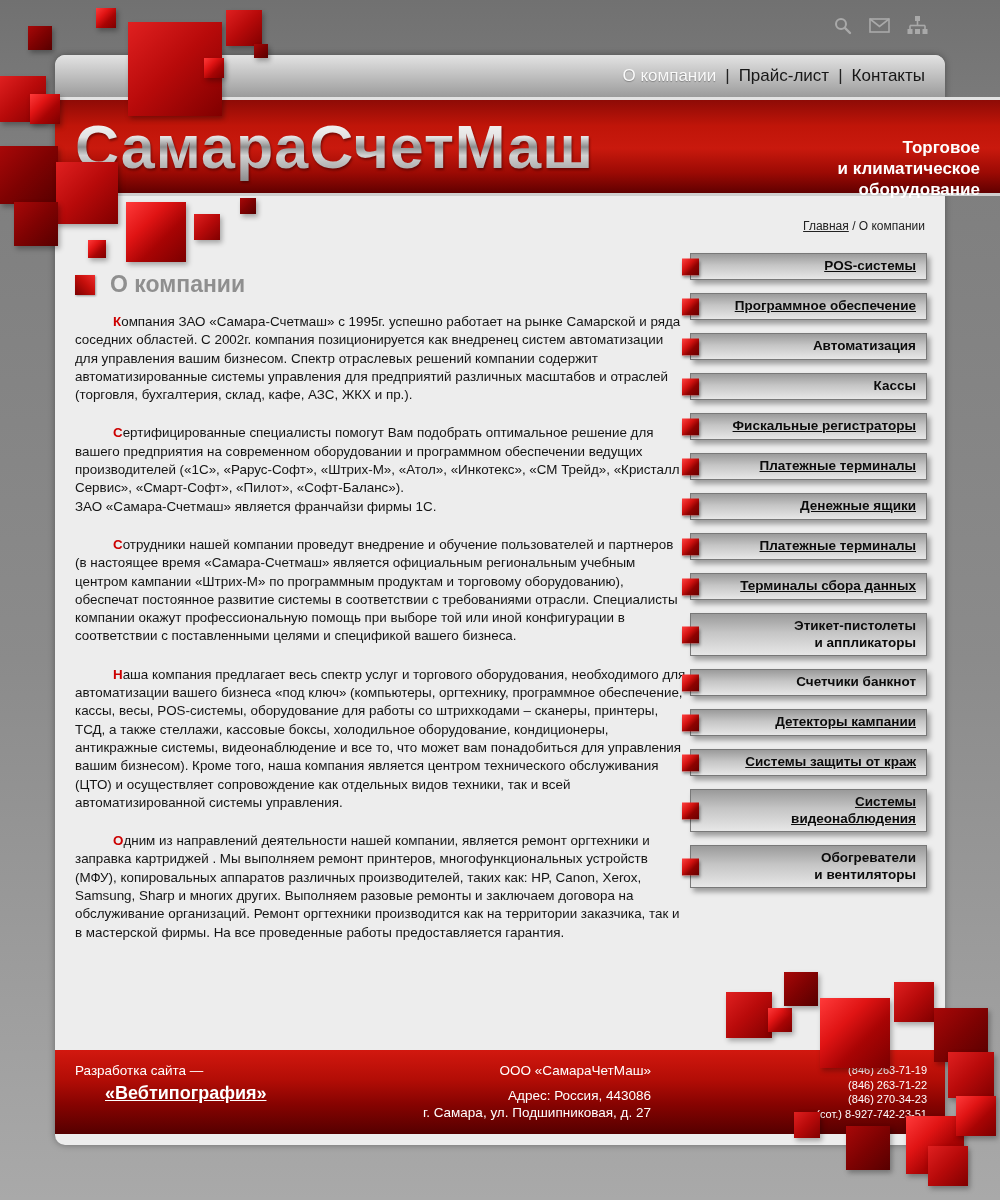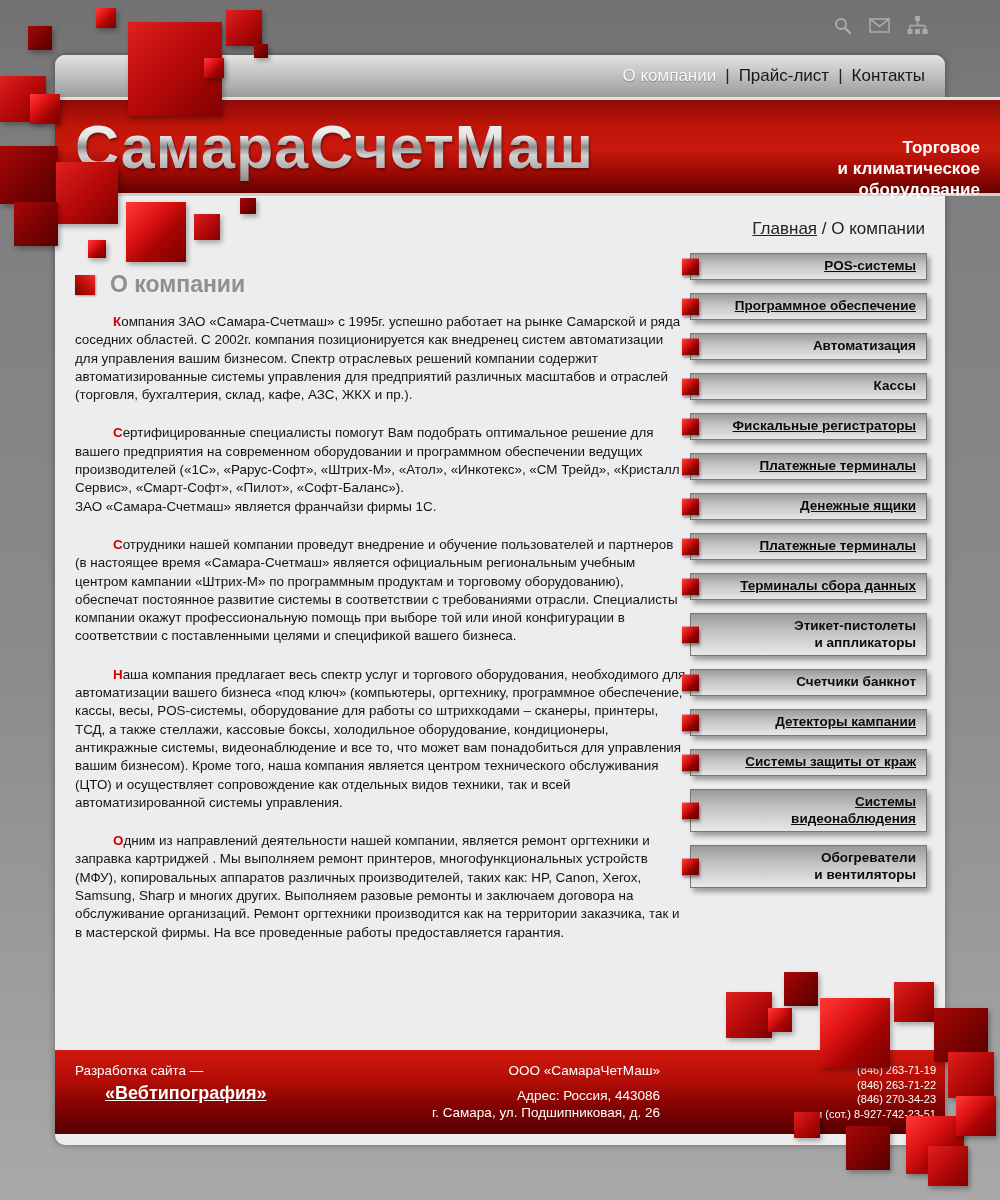--- a/index.html
+++ b/index.html
@@ -33,21 +33,21 @@
     border-top:3px solid #e2e2e2;border-bottom:3px solid #cfcfcf;box-sizing:border-box;}
   .logo{position:absolute;left:20px;top:12px;font-size:61px;font-weight:bold;letter-spacing:1px;z-index:6;
     background:linear-gradient(180deg,#ffffff 0%,#e3e3e3 36%,#8d8d8d 50%,#d2d2d2 62%,#8a8a8a 100%);
     -webkit-background-clip:text;background-clip:text;color:transparent;
     filter:drop-shadow(1px 2px 1px rgba(60,0,0,.55));cursor:pointer;}
   .tagline{position:absolute;right:20px;top:37px;text-align:right;color:#ffffff;font-weight:bold;
     font-size:17px;line-height:21px;white-space:pre-line;z-index:6;}
 
   
   .breadcrumb{position:absolute;top:219px;left:580px;width:345px;text-align:right;
-    font-size:17px;color:#222;z-index:6;}
+    font-size:12px;color:#222;z-index:6;}
   .bc-home{color:#222;text-decoration:underline;cursor:pointer;}
 
   
   .heading{position:absolute;left:75px;top:271px;display:flex;align-items:center;gap:15px;z-index:6;}
   .hsq{width:20px;height:20px;background:linear-gradient(225deg,#ee2c2c 0%,#c50f0b 45%,#7b0000 100%);
     box-shadow:1px 1px 2px rgba(0,0,0,.35);}
   .heading h1{margin:0;font-size:23px;font-weight:bold;color:#8f8f8f;}
 
   
   .content{position:absolute;left:75px;top:313px;width:612px;z-index:6;
@@ -66,21 +66,21 @@
   .sbtn .lbl{white-space:pre-line;line-height:16.5px;text-align:right;}
   .sbtn.u .lbl{text-decoration:underline;}
   .cube-ic{position:absolute;left:-9px;top:50%;transform:translateY(-50%);width:17px;height:17px;
     background:linear-gradient(135deg,#ff4040 0%,#d31210 38%,#8e0201 62%,#660000 100%);
     box-shadow:1px 2px 3px rgba(0,0,0,.45);}
 
   
   .footer{position:absolute;left:55px;top:1050px;width:890px;height:84px;z-index:2;
     background:linear-gradient(180deg,#d2180f 0%,#b30d06 35%,#860301 65%,#550000 100%);
     color:#fff;display:flex;justify-content:space-between;box-sizing:border-box;
-    padding:13px 9px 0 20px;font-size:13.5px;}
+    padding:13px 18px 0 20px;font-size:13.5px;}
   .f-left{flex:0 0 225px;z-index:6;}
   .devlink{display:inline-block;margin:5px 0 0 30px;font-size:18px;font-weight:bold;color:#fff;
     text-decoration:underline;cursor:pointer;}
   .f-center{flex:1;text-align:right;padding-right:58px;z-index:6;}
   .f-center .company{margin-bottom:9px;}
   .f-center .addr div{line-height:17px;}
   .f-right{flex:0 0 218px;text-align:right;line-height:14.5px;font-size:11px;z-index:6;}
 
   
   .cube{position:absolute;z-index:5;box-shadow:2px 3px 5px rgba(0,0,0,.3);}
@@ -223,21 +223,21 @@
 
   <div class="footer">
     <div class="f-left">
       <div>Разработка сайта —</div>
       <a class="devlink">«Вебтипография»</a>
     </div>
     <div class="f-center">
       <div class="company">ООО «СамараЧетМаш»</div>
       <div class="addr">
         <div>Адрес: Россия, 443086</div>
-        <div>г. Самара, ул. Подшипниковая, д. 26</div>
+        <div>г. Самара, ул. Подшипниковая, д. 27</div>
       </div>
     </div>
     <div class="f-right">
       <div>(846) 263-71-19</div>
       <div>(846) 263-71-22</div>
       <div>(846) 270-34-23</div>
       <div>тел (сот.) 8-927-742-23-51</div>
     </div>
   </div>
 

